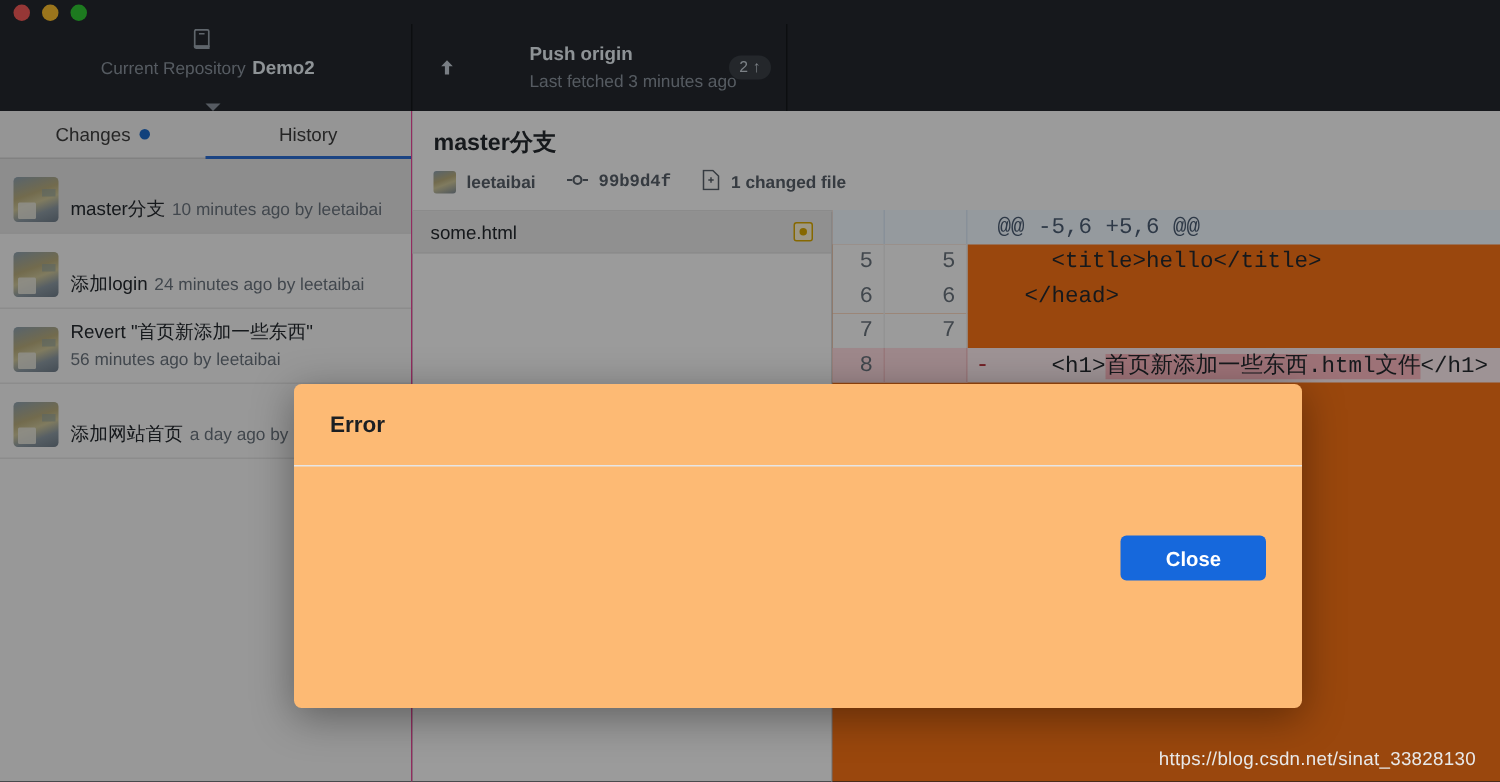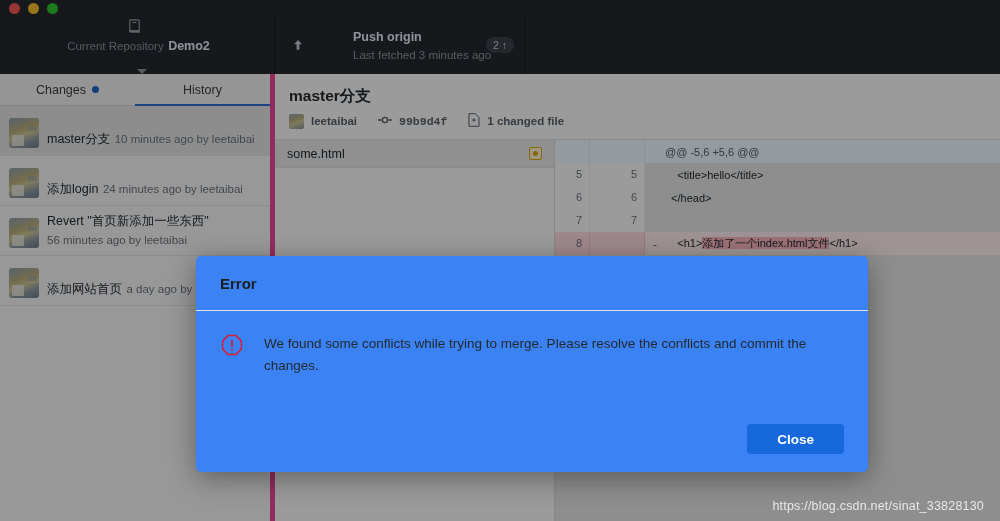--- a/index.html
+++ b/index.html
@@ -49,21 +49,21 @@
     border-top:5px solid #8b949e; margin-left:6px; flex:0 0 auto;
   }
   .badge {
     background:#3a3f46; color:#c9d1d9; font-size:10.5px; border-radius:9px;
     padding:2px 7px; display:flex; align-items:center; gap:3px; margin-left:6px; flex:0 0 auto;
   }
 
   
   .sidebar {
     position:absolute; left:0; top:74px; width:275px; bottom:0;
-    background:#f6f6f6; border-right:5px solid #ec4899;
+    background:#f6f6f6; border-right:1px solid #ec4899;
   }
   .tabs { display:flex; height:32px; border-bottom:1px solid #d1d1d1; background:#f0f0f0; }
   .tab {
     flex:1; display:flex; align-items:center; justify-content:center; gap:6px;
     font-size:12.5px; color:#3c3c3c; position:relative; cursor:pointer;
   }
   .tab.active::after {
     content:""; position:absolute; left:0; right:0; bottom:-1px; height:2px; background:#2d6fd4;
   }
   .tab-dot { width:7px; height:7px; border-radius:50%; background:#1b6ac9; }
@@ -114,21 +114,21 @@
   }
   .fstat {
     width:13px; height:13px; border:1px solid #d9a800; border-radius:2px;
     display:flex; align-items:center; justify-content:center; background:#fdf6d8;
   }
   .fstat i { width:5px; height:5px; border-radius:50%; background:#d9a800; display:block; }
 
   
   .diff {
     position:absolute; left:555px; top:140px; right:0; bottom:0;
-    background:#e5e5e5; font-family:Liberation Sans, sans-serif; font-size:11px;
+    background:#f97316; font-family:Liberation Mono, monospace; font-size:15px;
   }
   .dline { display:flex; height:23px; align-items:center; }
   .gut {
     width:35px; flex:0 0 35px; text-align:right; padding-right:7px;
     color:#6a737d; background:#fbfbfb; border-right:1px solid #eee; height:23px; line-height:23px;
   }
   .gut2 { width:55px; flex:0 0 55px; }
   .dmark { width:20px; flex:0 0 20px; text-align:center; color:#6a737d; }
   .dcode { flex:1; white-space:pre; overflow:hidden; color:#24292e; }
   .dline.hunk { background:#f1f8ff; }
@@ -138,22 +138,22 @@
   .dline.del .gut, .dline.del .gut2 { background:#ffdce0; border-right:1px solid #f5c2c7; }
   .dline.del .dmark { color:#b3262f; }
   .hl { background:#fdb8c0; }
 
   
   .dimmer { position:absolute; inset:0; background:rgba(0,0,0,0.38); }
 
   
   .modal {
     position:absolute; left:196px; top:256px; width:672px; height:216px;
-    background:#3b82f6; border-radius:5px; box-shadow:0 6px 28px rgba(0,0,0,0.38);
-    display:flex; flex-direction:column; overflow:hidden;
+    background:#fdba74; border-radius:5px; box-shadow:0 6px 28px rgba(0,0,0,0.38);
+    display:flex; flex-direction:column; overflow:hidden;gap:32px;
   }
   .modal-head {
     height:55px; flex:0 0 55px; display:flex; align-items:center;
     padding:0 24px; border-bottom:1px solid #e6e6e6;
     font-size:15px; font-weight:bold; color:#1b1f23;
   }
   .modal-body { flex:1; display:flex; padding:22px 24px 0 24px; gap:20px; }
   .err-icon { flex:0 0 24px; margin-top:1px; }
   .modal-msg { font-size:13.5px; color:#24292e; line-height:22px; }
   .modal-foot {
@@ -319,40 +319,30 @@
       </div>
       <div class="dline">
         <span class="gut">7</span>
         <span class="gut gut2">7</span>
         <span class="dmark"></span>
       </div>
       <div class="dline del">
         <span class="gut">8</span>
         <span class="gut gut2"></span>
         <span class="dmark">-</span>
-        <span class="dcode"><span>    &lt;h1&gt;</span><span class="hl">添加了一个index.html文件</span><span>&lt;/h1&gt;</span></span>
+        <span class="dcode"><span>    &lt;h1&gt;</span><span class="hl">首页新添加一些东西.html文件</span><span>&lt;/h1&gt;</span></span>
       </div>
     </div>
 
   </div>
 
   <div class="dimmer"></div>
 
   <div class="modal">
     <div class="modal-head">Error</div>
-    <div class="modal-body">
-      <span class="err-icon">
-        <svg width="24" height="24" viewBox="0 0 24 24">
-            <path d="M8.1 1.6h7.8l5.5 5.5v7.8l-5.5 5.5H8.1l-5.5-5.5V7.1Z" fill="none" stroke="#d6203a" stroke-width="1.5"></path>
-            <path d="M12 6.6v6.1" stroke="#d6203a" stroke-width="1.7" stroke-linecap="round"></path>
-            <circle cx="12" cy="16" r="1.1" fill="#d6203a"></circle>
-          </svg>
-      </span>
-      <div class="modal-msg">We found some conflicts while trying to merge. Please resolve the conflicts and commit the changes.</div>
-    </div>
     <div class="modal-foot">
       <button class="btn-close">Close</button>
     </div>
   </div>
 
   <div class="watermark">https://blog.csdn.net/sinat_33828130</div>
 
 </div>
 
 </body></html>

